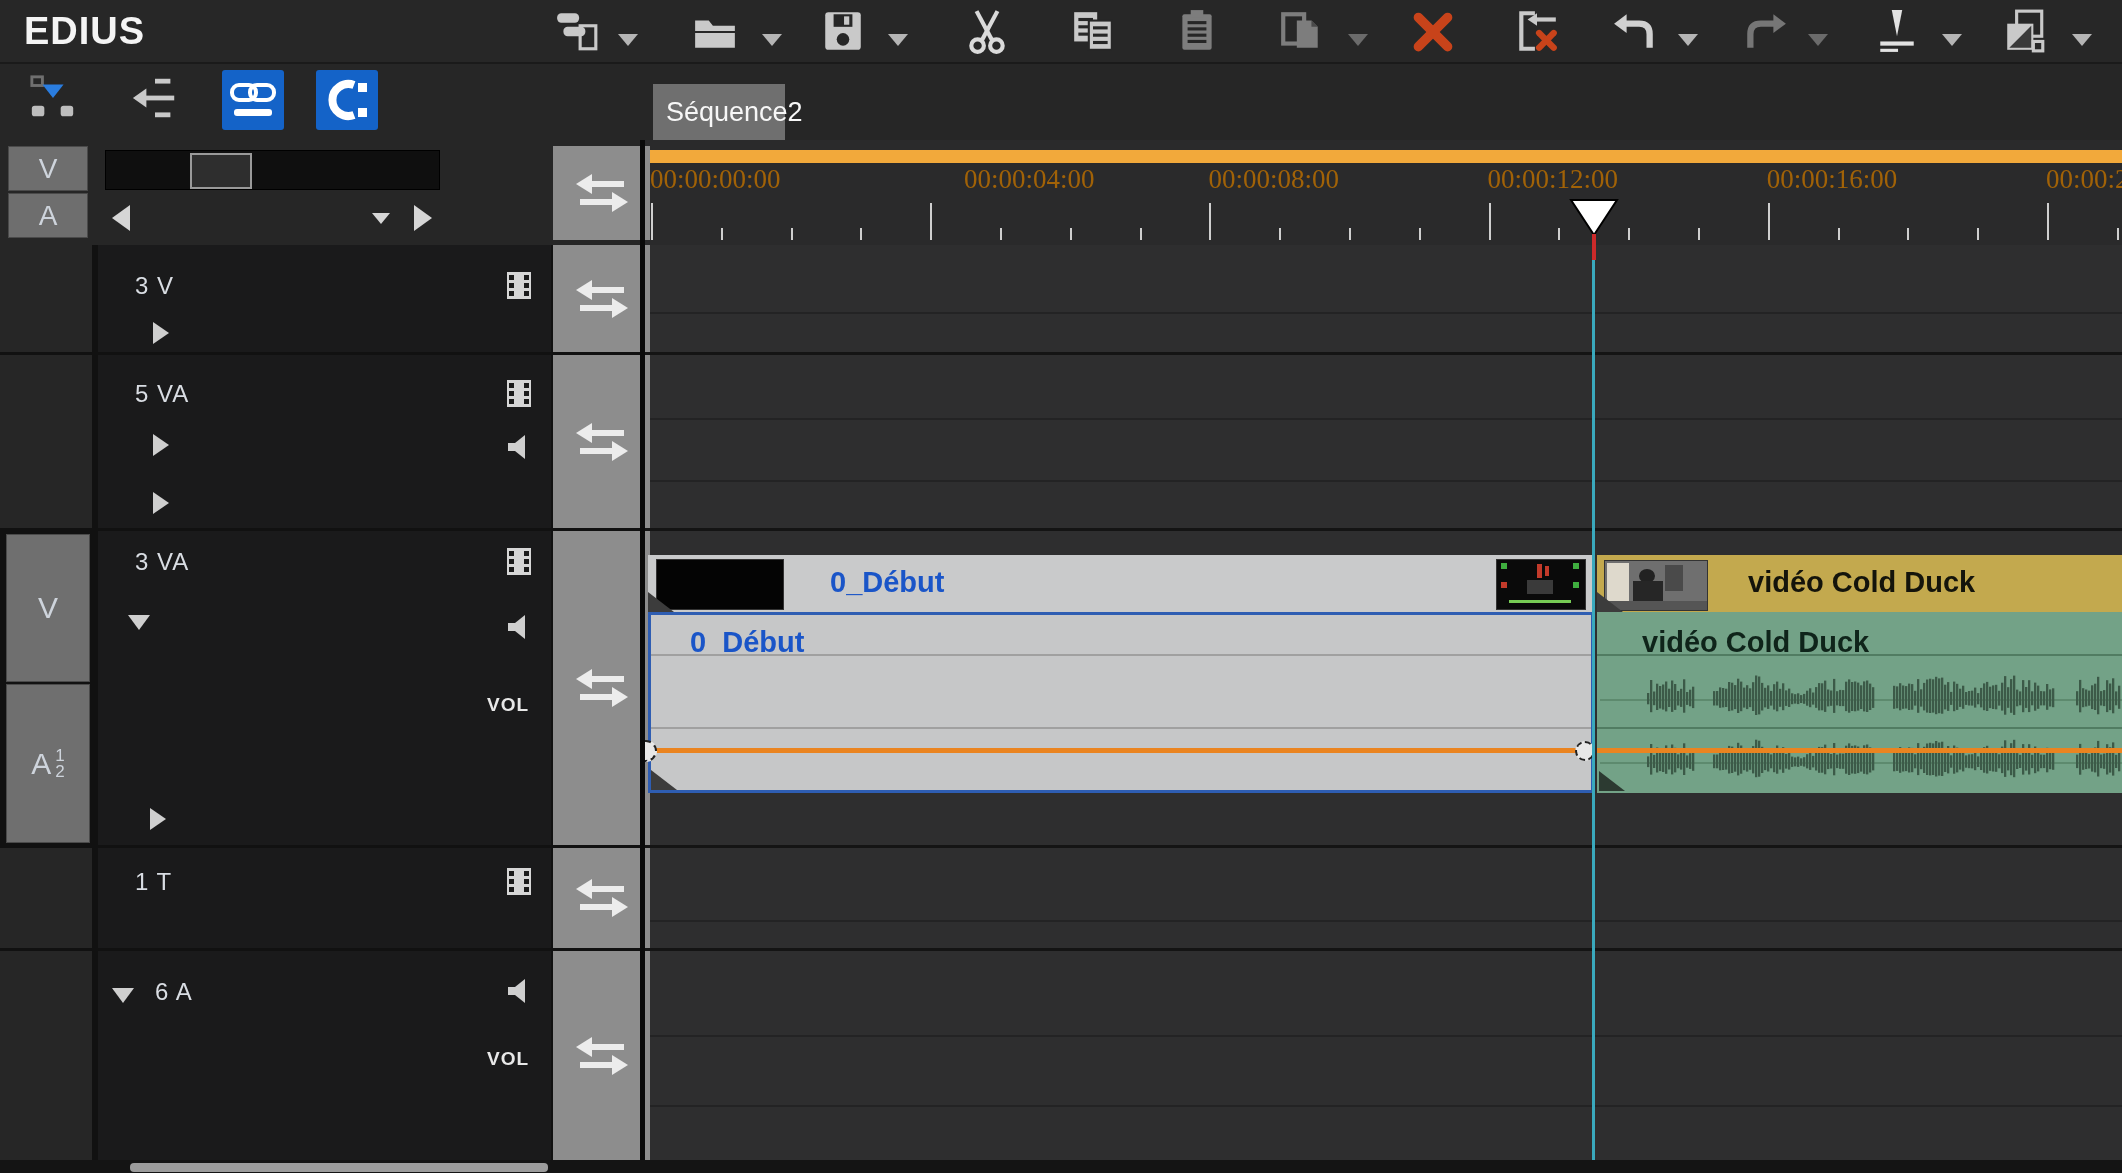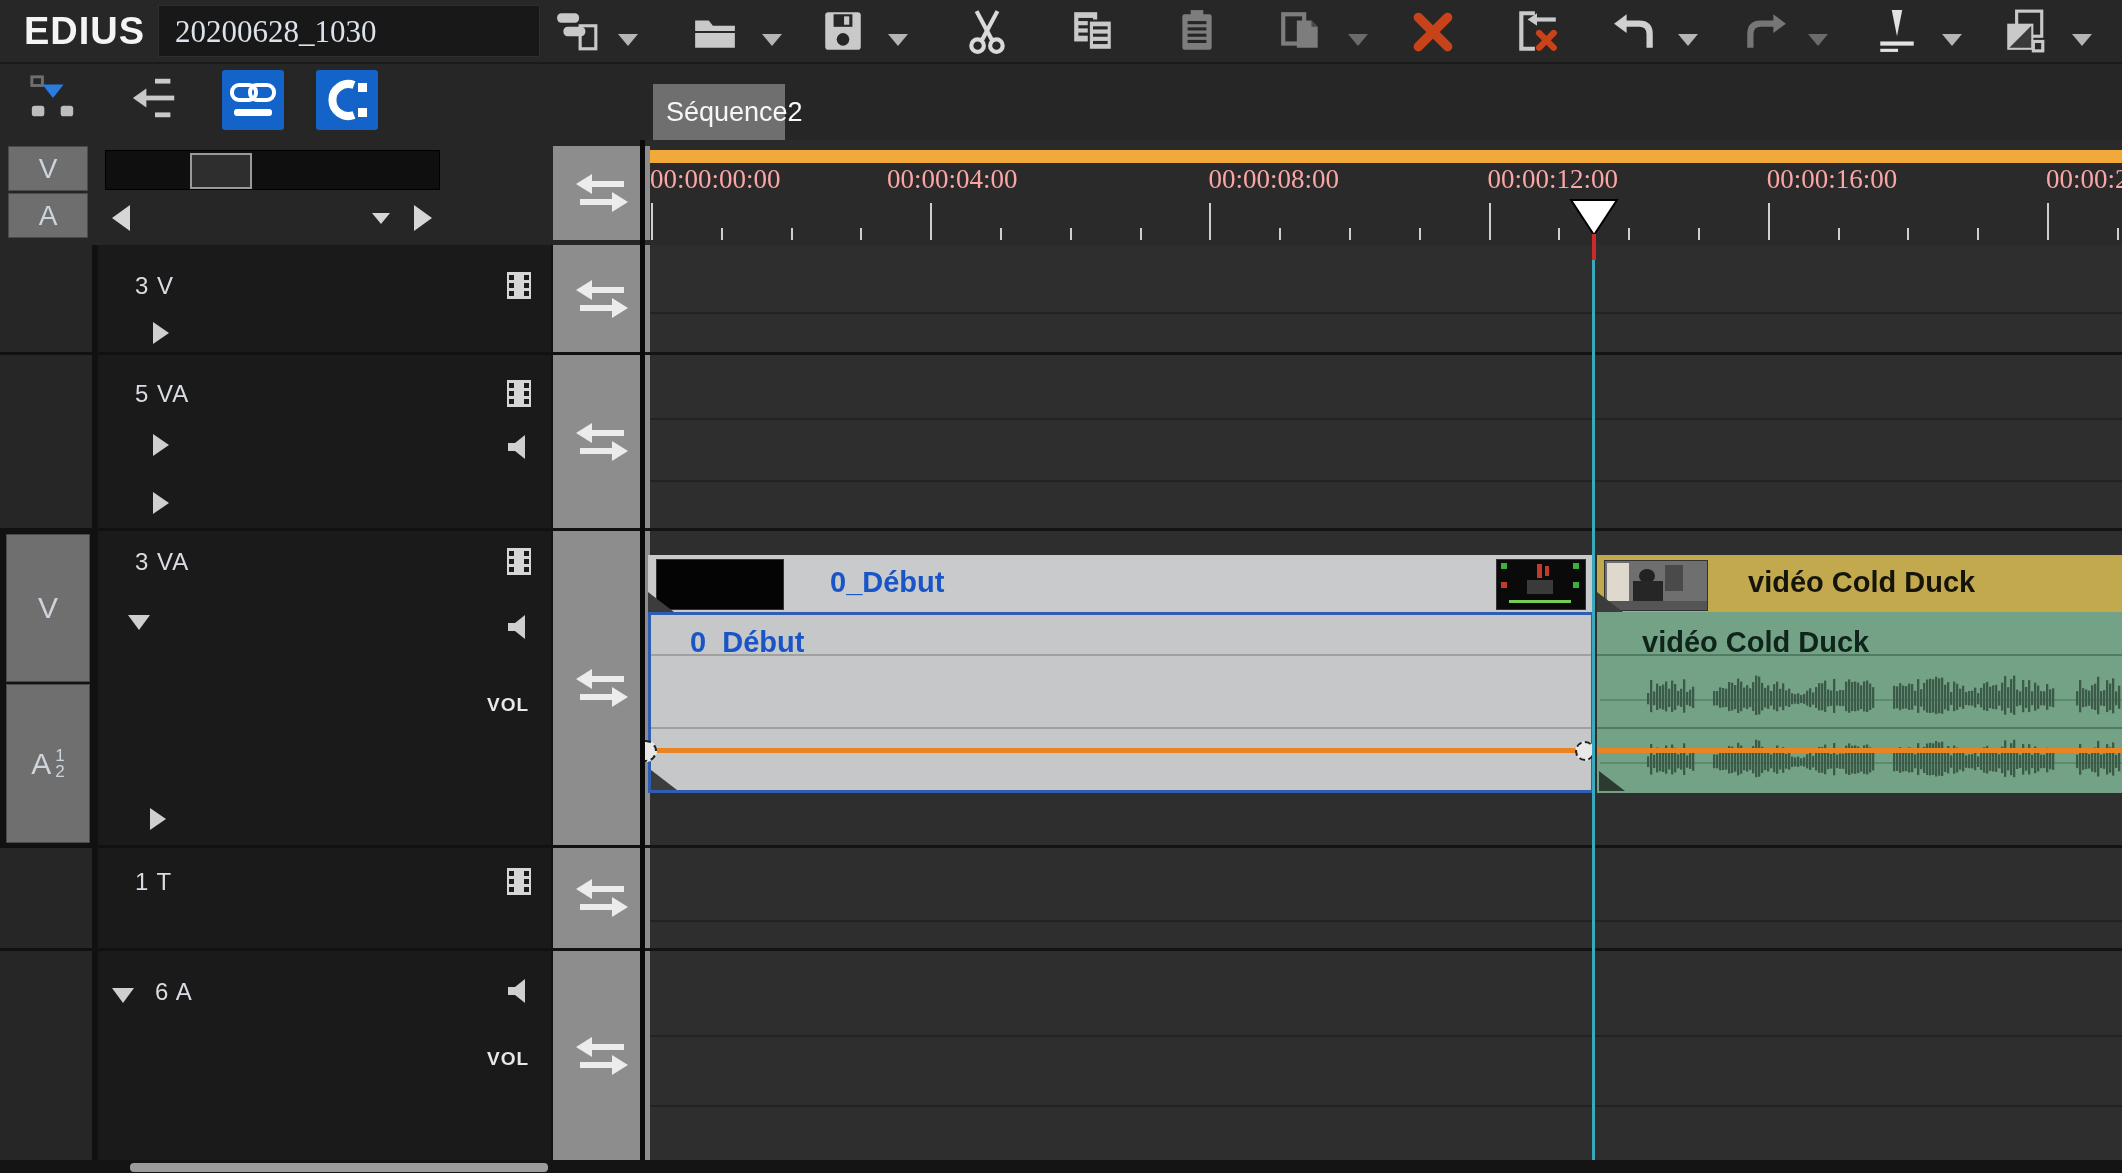--- a/index.html
+++ b/index.html
@@ -16,21 +16,21 @@
   .dd.dim{border-top-color:#6b6b6b;}
   
   .tb2{left:0;top:64px;width:2122px;height:76px;background:#262626;}
   .bluebtn{top:70px;width:62px;height:60px;background:#1463c8;border-radius:3px;display:flex;align-items:center;justify-content:center;}
   .seqtab{left:653px;top:84px;width:132px;height:57px;background:#6f6f6f;color:#f7f7f7;font-size:27px;line-height:57px;padding-left:13px;box-sizing:border-box;}
   
   .hdrleft{left:0;top:140px;width:640px;height:105px;background:#262626;}
   .rulerbg{left:645px;top:140px;width:1477px;height:105px;background:#2a2a2b;}
   .orange{left:645px;top:150px;width:1477px;height:13px;background:#f2a93b;}
   .vline-sep{left:640px;top:140px;width:5px;height:1033px;background:#0a0a0a;}
-  .tc{position:absolute;top:164px;font-family:"Liberation Serif",serif;font-size:27px;color:#fca5a5;white-space:nowrap;}
+  .tc{position:absolute;top:164px;font-family:"Liberation Serif",serif;font-size:27px;color:#a16207;white-space:nowrap;}
   .tick{position:absolute;width:2px;background:#cfcfcf;}
   .tick.tall{top:203px;height:37px;}
   .tick.small{top:228px;height:12px;}
   .vabtn{left:8px;width:80px;height:45px;background:#6e6e6e;border:1px solid #4a4a4a;color:#ced4dc;
          font-size:28px;display:flex;align-items:center;justify-content:center;box-sizing:border-box;}
   .slider{left:105px;top:150px;width:333px;height:38px;background:#0f0f0f;border:1px solid #000;}
   .sliderhandle{left:84px;top:2px;width:58px;height:32px;background:#2e2e2e;border:2px solid #9a9a9a;}
   .scalebox{left:140px;top:196px;width:264px;height:45px;background:#1d1d1d;border:1px solid #0b0b0b;color:#f2f2f2;
             font-size:27px;display:flex;align-items:center;justify-content:center;}
   .tri-l{width:0;height:0;border-top:13px solid transparent;border-bottom:13px solid transparent;border-right:18px solid #d6d6d6;}
@@ -72,21 +72,20 @@
   .bottomstrip{left:0;top:1160px;width:2122px;height:13px;background:#141414;}
   .hscroll{left:130px;top:1163px;width:418px;height:9px;background:#9b9b9b;border-radius:4px;}
 </style>
 </head>
 <body>
 
 <div id="app">
 
   <div class="abs tb1"></div>
   <div class="abs logo">EDIUS</div>
-  <div class="abs titlebox">20200628_1030</div>
 
   <div class="abs tbtn" style="left:552px">
     <svg width="46" height="46" viewBox="0 0 44 44">
       <rect x="3" y="5" width="21" height="9" rx="4" fill="#c9c9c9"></rect>
       <rect x="9" y="18" width="21" height="9" rx="4" fill="#c9c9c9"></rect>
       <rect x="25" y="17" width="15" height="22" fill="none" stroke="#c9c9c9" stroke-width="3"></rect>
     </svg>
   </div>
   <div class="abs dd" style="left:618px"></div>
 
@@ -778,18 +777,18 @@
     <div class="tick small" style="left: 1558.4px;"></div>
     <div class="tick small" style="left: 1628.2px;"></div>
     <div class="tick small" style="left: 1698px;"></div>
     <div class="tick tall" style="left: 1767.8px;"></div>
     <div class="tick small" style="left: 1837.6px;"></div>
     <div class="tick small" style="left: 1907.4px;"></div>
     <div class="tick small" style="left: 1977.2px;"></div>
     <div class="tick tall" style="left: 2047px;"></div>
     <div class="tick small" style="left: 2116.8px;"></div>
     <span class="tc" style="left: 650px;">00:00:00:00</span>
-    <span class="tc" style="left: 887px;">00:00:04:00</span>
+    <span class="tc" style="left: 964px;">00:00:04:00</span>
     <span class="tc" style="left: 1208.4px;">00:00:08:00</span>
     <span class="tc" style="left: 1487.6px;">00:00:12:00</span>
     <span class="tc" style="left: 1766.8px;">00:00:16:00</span>
     <span class="tc" style="left: 2046px;">00:00:20:00</span>
   </div>
 
 </body></html>

